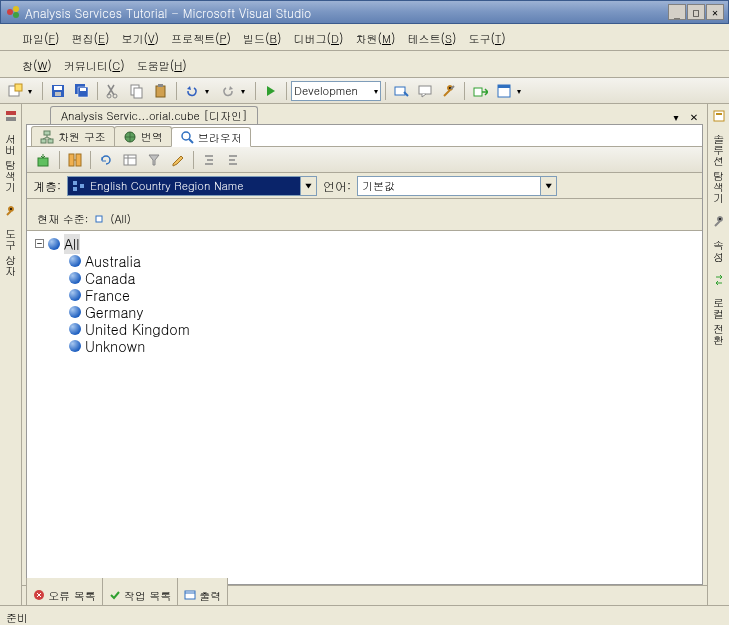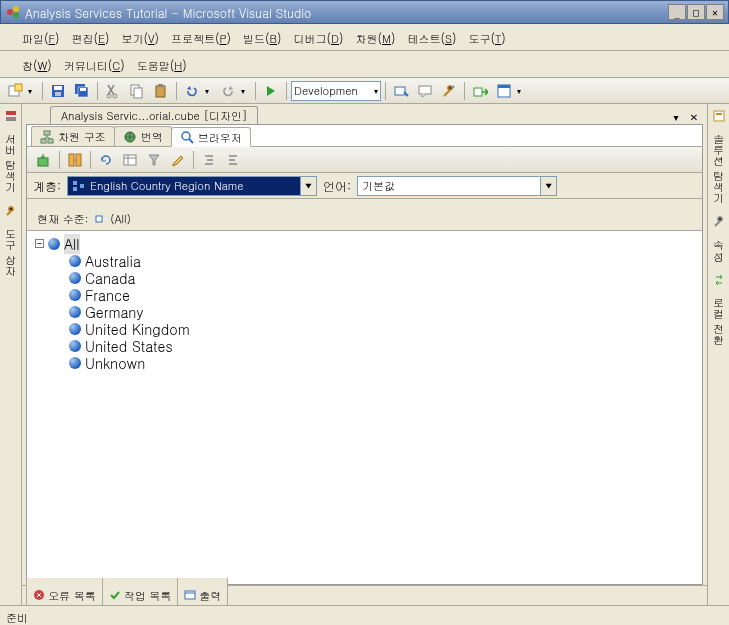--- a/index.html
+++ b/index.html
@@ -392,24 +392,20 @@
             <div class="tree-node">
               <div class="tree-icon"></div>
               <span class="tree-label">Germany</span>
             </div>
             <div class="tree-node">
               <div class="tree-icon"></div>
               <span class="tree-label">United Kingdom</span>
             </div>
             <div class="tree-node">
               <div class="tree-icon"></div>
-              <span class="tree-label">United States</span>
-            </div>
-            <div class="tree-node">
-              <div class="tree-icon"></div>
               <span class="tree-label">Unknown</span>
             </div>
           </div>
       </div>
     </div>
 
     <div class="bottom-tabs">
       <div class="bottom-tab">
         <span class="bottom-tab-icon">
             <svg width="12" height="12">

